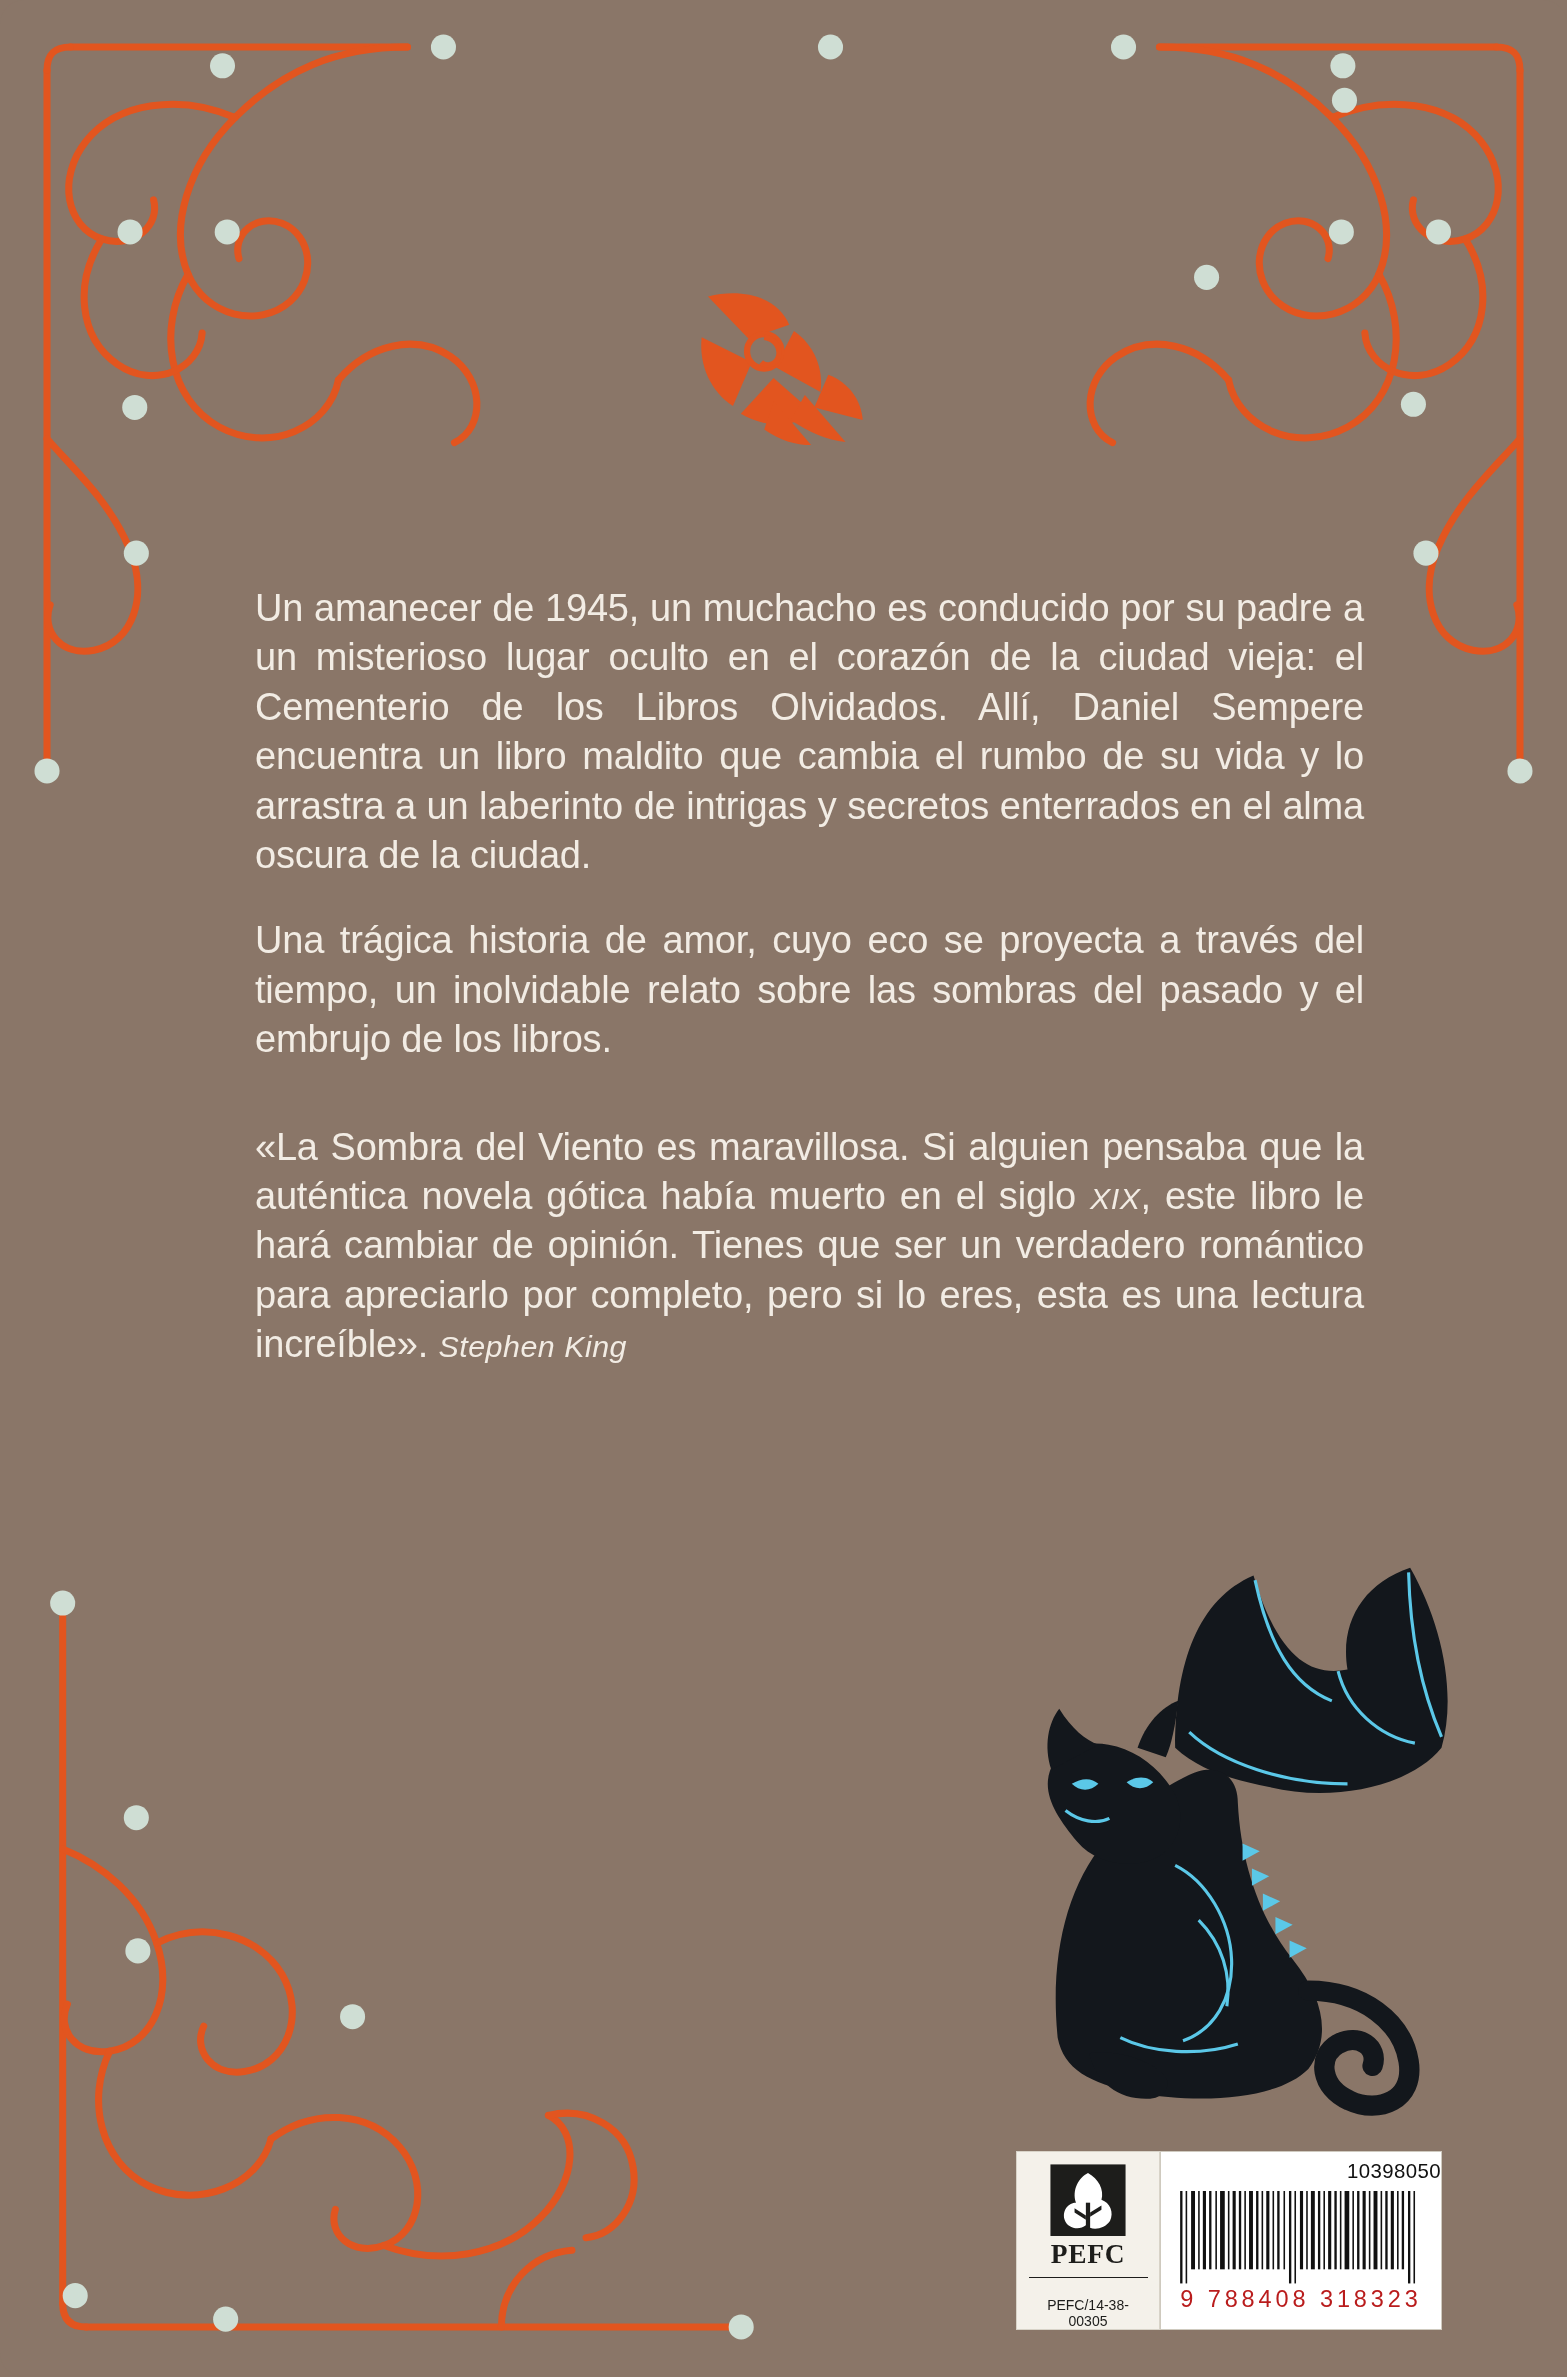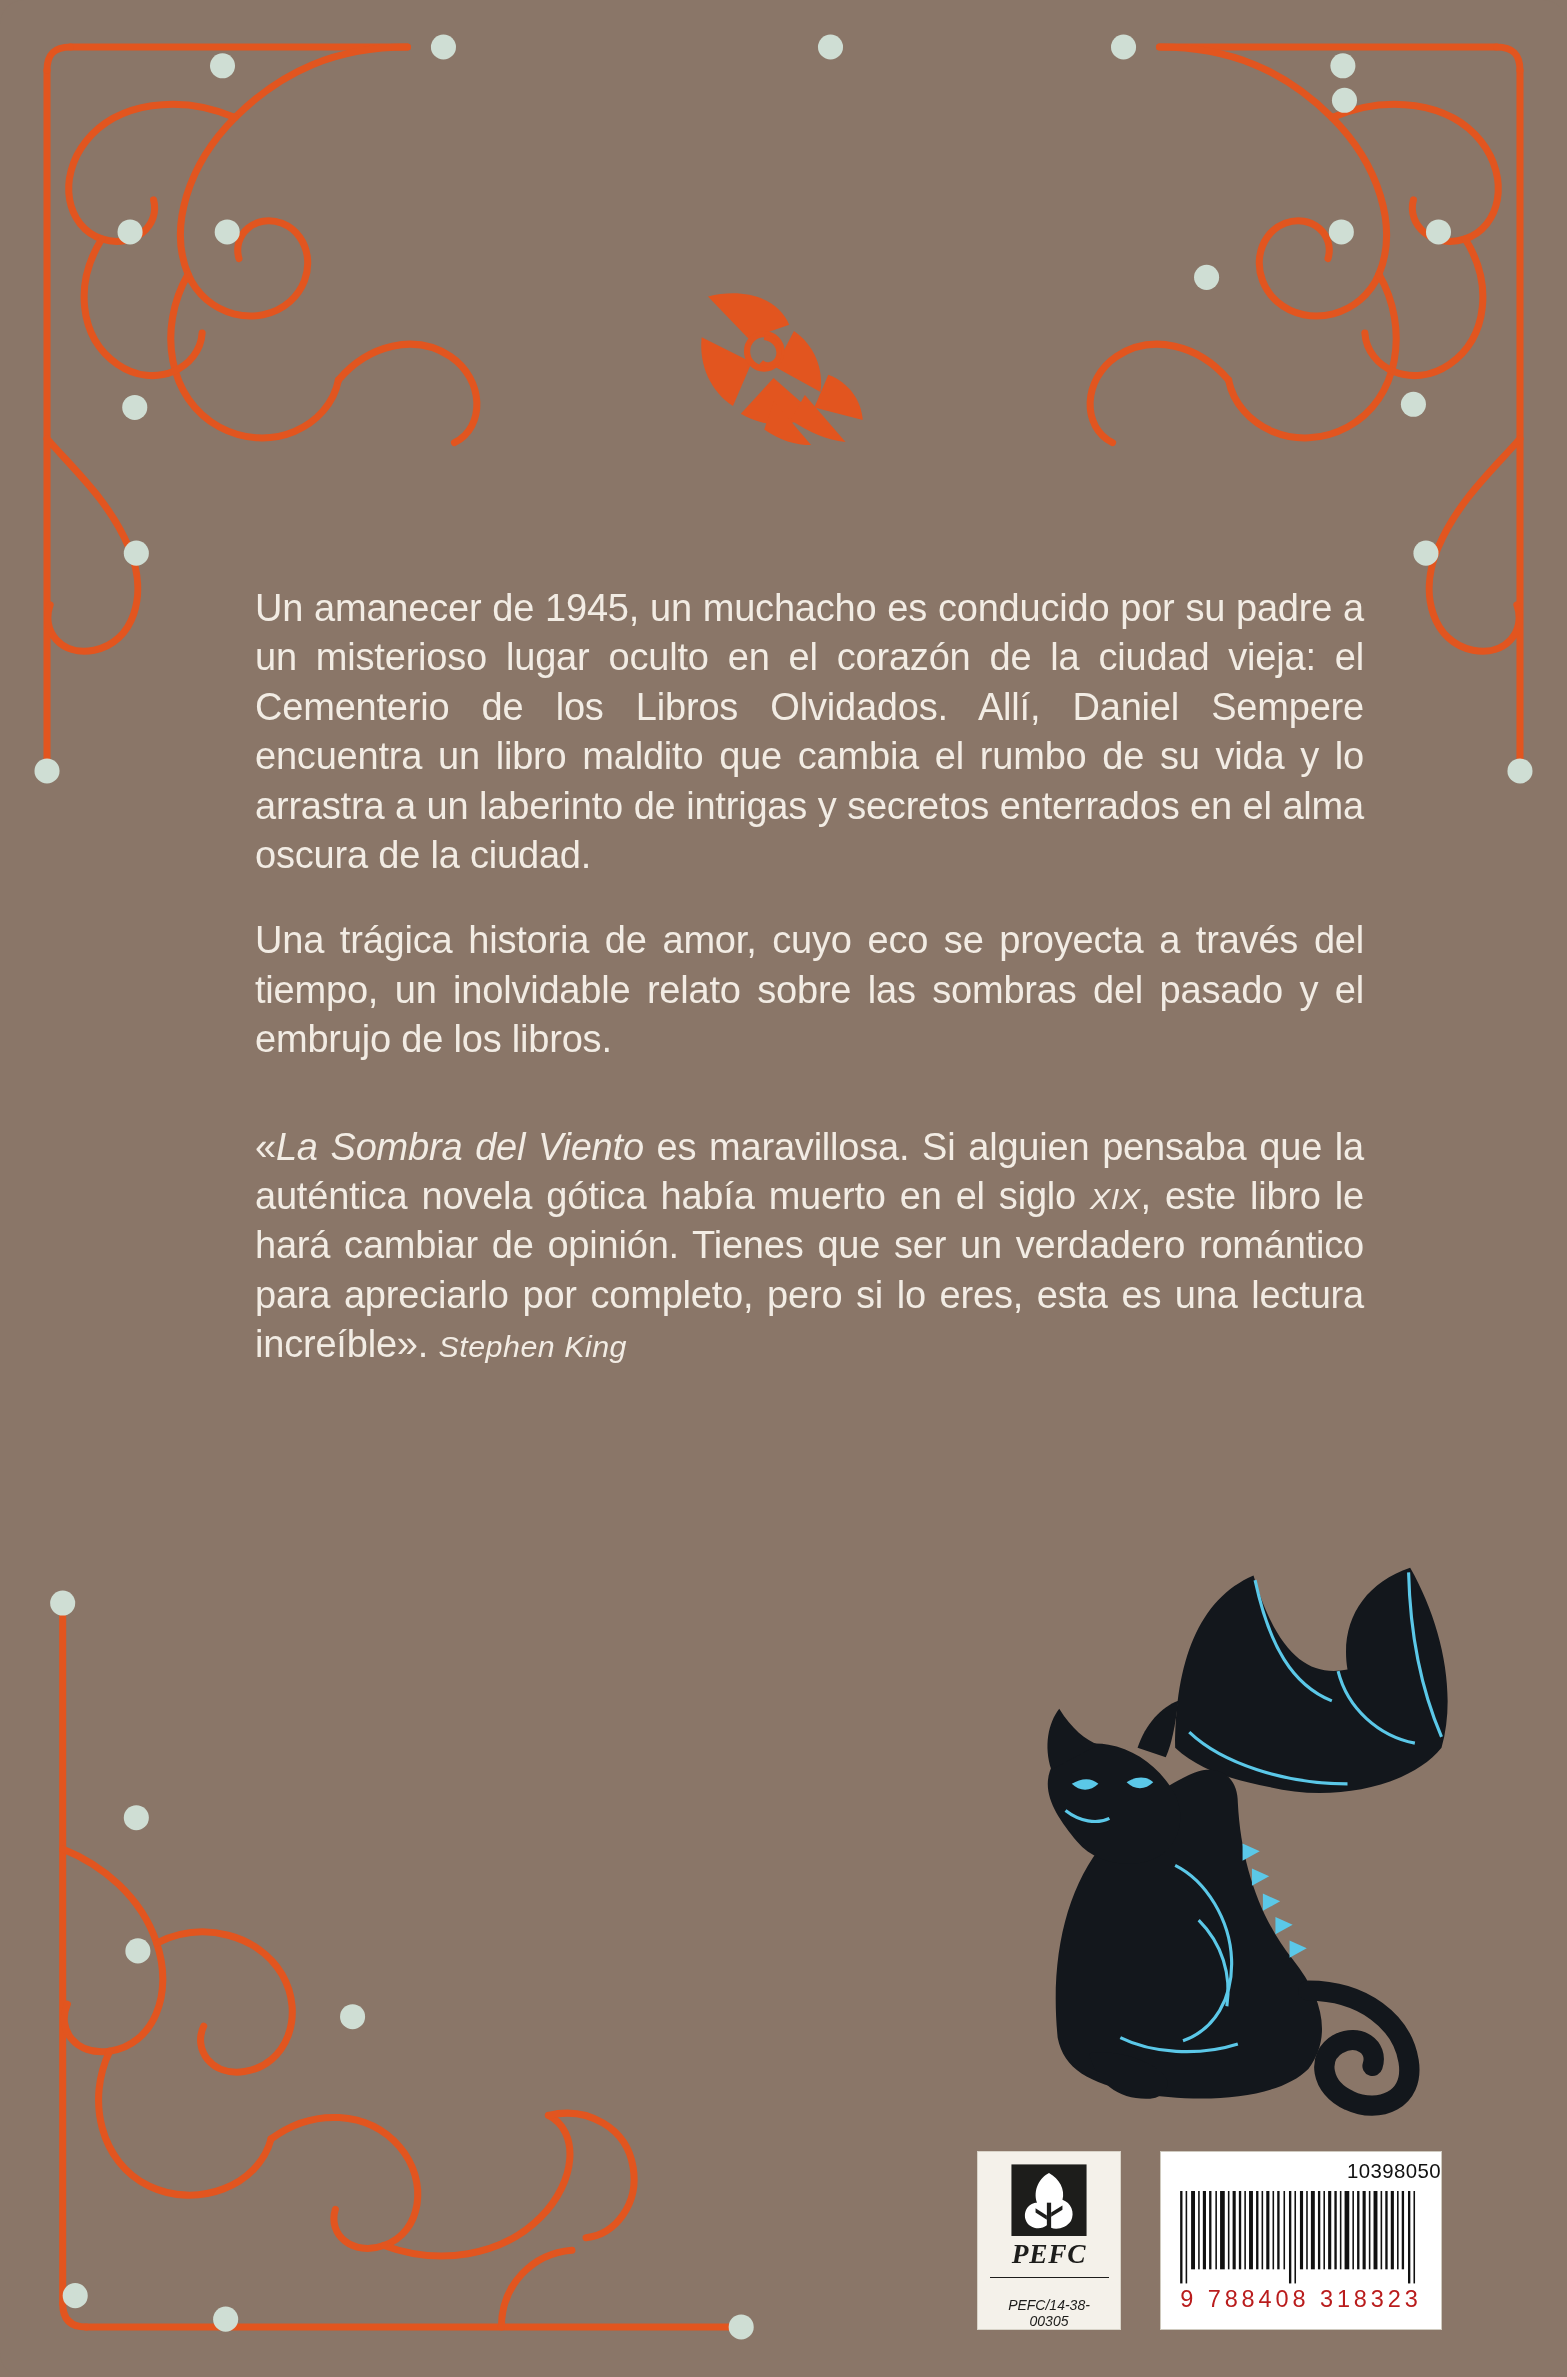--- a/index.html
+++ b/index.html
@@ -49,51 +49,50 @@
     color: #f2ece4;
     font-family: "Liberation Sans", sans-serif;
     font-size: 38px;
     line-height: 1.30;
     letter-spacing: -0.2px;
     text-align: justify;
     font-weight: 400;
   }
   .blurb p:last-child { margin-bottom: 0; }
   .blurb .gap { margin-bottom: 58px; }
-  .italic { font-style: italic; }
+  .italic { }
   .smallcaps {
     font-size: 0.80em;
     letter-spacing: 0.5px;
     font-style: italic;
   }
 
   
   .dragon {
     position: absolute;
     left: 940px;
     top: 1552px;
     width: 533px;
     height: 564px;
   }
 
   
   .pefc-badge {
     position: absolute;
-    left: 977px;
+    left: 1016px;
     top: 2151px;
     width: 144px;
     height: 179px;
     background: #f4f1ea;
     border: 0.8px solid #d8d3c8;
     box-sizing: border-box;
     display: flex;
     flex-direction: column;
     align-items: center;
     justify-content: flex-end;
-    font-style: italic;
   }
   .pefc-tree {
     margin-top: 11px;
     width: 86px;
     height: 82px;
   }
   .pefc-word {
     font-family: "Liberation Serif", serif;
     font-size: 27.4px;
     font-weight: bold;

